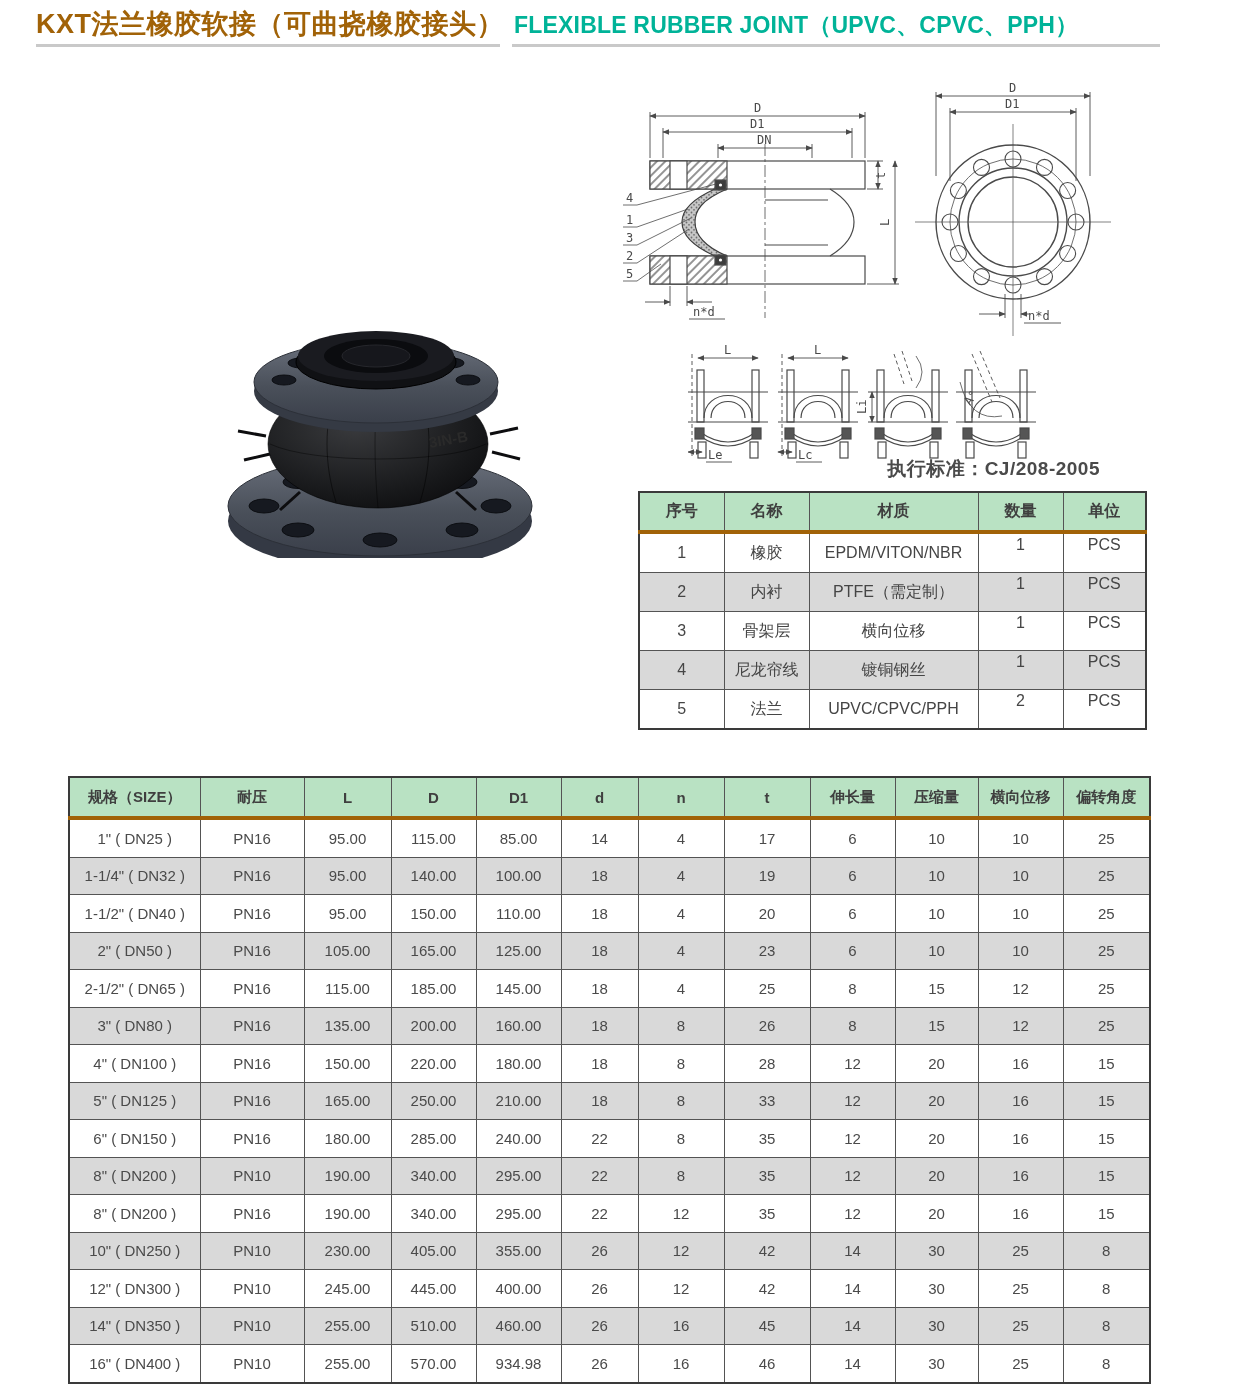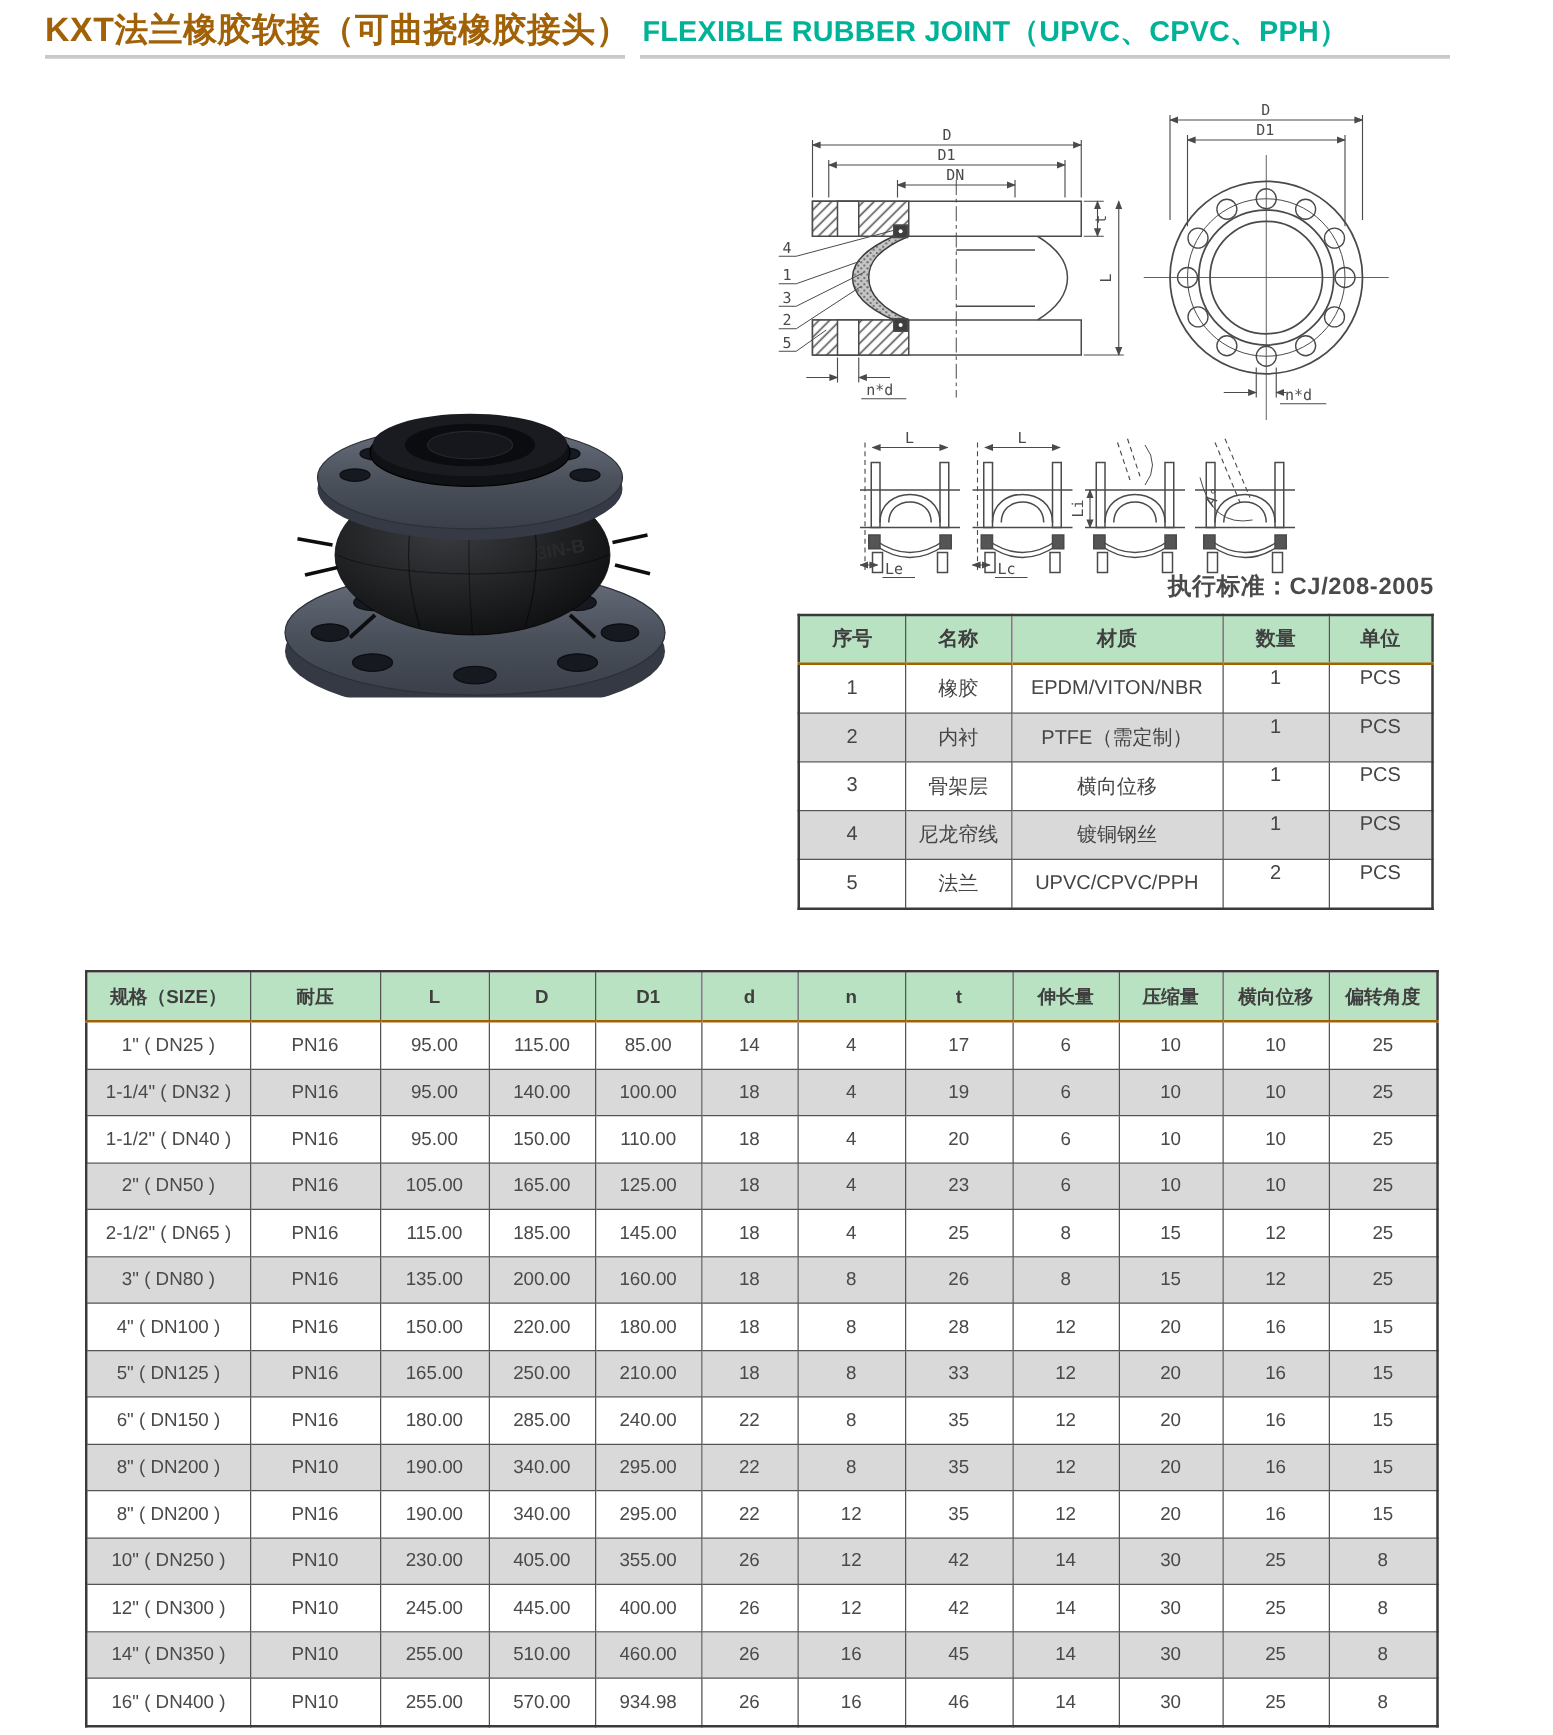--- a/index.html
+++ b/index.html
@@ -10,29 +10,29 @@
   }
   
   .title-row{position:absolute;left:36px;top:6px;width:1130px;white-space:nowrap;}
   .title-cn{font-size:27px;font-weight:bold;color:#a16207;letter-spacing:.5px;}
   .title-en{font-size:23px;font-weight:600;color:#00b398;margin-left:10px;letter-spacing:.2px;}
   .rule{position:absolute;top:44px;height:3px;background:#c9c9c9;}
   .rule-cn{left:36px;width:464px;}
   .rule-en{left:512px;width:648px;}
   
   .standard-note{
-    position:absolute;top:456px;left:845px;width:302px;text-align:right;
+    position:absolute;top:456px;left:798px;width:302px;text-align:right;
     font-size:19px;font-weight:600;color:#4a4a4a;letter-spacing:.5px;
   }
   
   table{border-collapse:collapse;table-layout:fixed;position:absolute;background:#fff;}
   th,td{border:1px solid #545454;text-align:center;vertical-align:middle;padding:0;
         overflow:hidden;white-space:nowrap;}
   table{border:2px solid #3a3a3a;}
-  thead th{background:#b9e2c3;font-weight:600;color:#3f3f3f;border-bottom:2px solid #a16207;}
+  thead th{background:#b9e2c3;font-weight:600;color:#3f3f3f;border-bottom:4px solid #a16207;}
   tr.alt td{background:#d9d9d9;}
   .parts-table{left:638px;top:491px;width:507px;font-size:16px;color:#454545;}
   .parts-table thead th{height:37px;font-size:16px;}
   .parts-table td{height:36px;}
   .parts-table tbody td:nth-child(4),
   .parts-table tbody td:nth-child(5){vertical-align:top;line-height:1.1;padding-top:2px;}
   .spec-table{left:68px;top:776px;width:1081px;font-size:15px;color:#4a4a4a;}
   .spec-table thead th{height:38px;font-size:15px;}
   .spec-table td{height:36.5px;}
   

